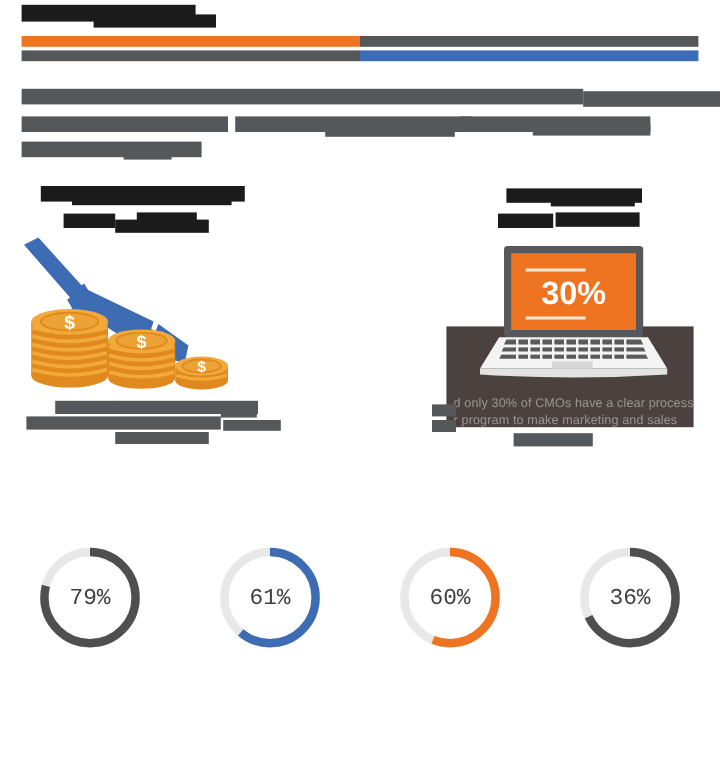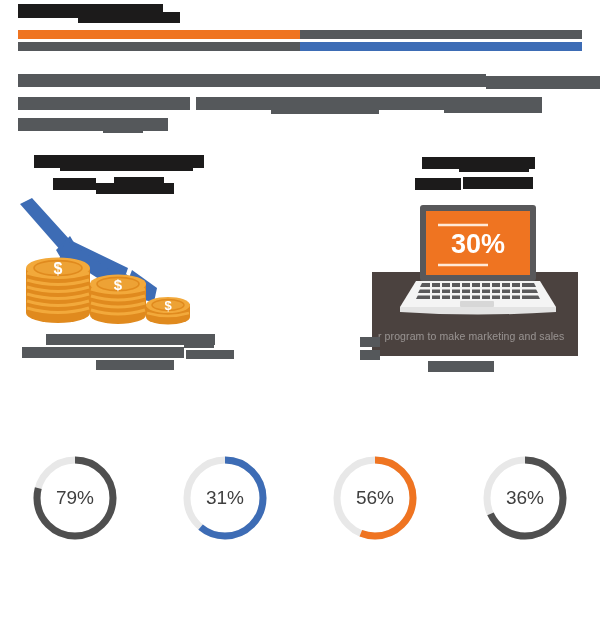--- a/index.html
+++ b/index.html
@@ -49,21 +49,21 @@
 
   
   .donut-col { position: absolute; top: 404px; width: 150px; }
   .donut-wrap { position: relative; width: 92px; height: 92px; margin: 0 auto; }
   .donut-label {
     position: absolute;
     left: 0; top: 0; width: 100%; height: 100%;
     display: flex; align-items: center; justify-content: center;
     font-size: 19px;
     color: #3f3f3f;
-    font-family: Liberation Sans, sans-serif;
+    font-family: Liberation Mono, monospace;
   }
 </style>
 </head>
 <body>
 
 <div>
   <div class="redact-dark" style="left:18px; top:4px; width:145px; height:14px;"></div>
   <div class="redact-dark" style="left:78px; top:12px; width:102px; height:11px;"></div>
 </div>
 
@@ -205,20 +205,21 @@
         <rect x="122" y="79" width="2" height="18"></rect>
         <rect x="18" y="84.5" width="124" height="2"></rect>
         <rect x="18" y="90.5" width="124" height="2"></rect>
       </g>
     </g>
 
     <rect x="62" y="98" width="34" height="6" rx="1" fill="#d7d7d7"></rect>
   </svg>
 
   <div id="laptop-caption">
+    <div>d only 30% of CMOs have a clear process</div>
     <div>r program to make marketing and sales</div>
   </div>
 
   <div>
     <div class="redact-gray" style="left:360px; top:337px; width:20px; height:10px;"></div>
     <div class="redact-gray" style="left:360px; top:350px; width:20px; height:10px;"></div>
     <div class="redact-gray" style="left:428px; top:361px; width:66px; height:11px;"></div>
   </div>
 </div>
 
@@ -254,42 +255,42 @@
   <div>
     
     
     
   </div>
   <div class="donut-wrap" style="margin-top:48px;">
     <svg width="92" height="92" viewBox="0 0 92 92">
       <circle cx="46" cy="46" r="38" fill="none" stroke="#e8e8e8" stroke-width="7"></circle>
       <circle cx="46" cy="46" r="38" fill="none" stroke="#3D6CB5" stroke-width="7" stroke-linecap="butt" stroke-dasharray="145.7 93.0" transform="rotate(-90 46 46)"></circle>
     </svg>
-    <div class="donut-label">31%</div>
+    <div class="donut-label">61%</div>
   </div>
   <div>
     
     
     
     
   </div>
 </div>
 
 <div class="donut-col" style="left:300px;">
   <div>
     
     
     
   </div>
   <div class="donut-wrap" style="margin-top:48px;">
     <svg width="92" height="92" viewBox="0 0 92 92">
       <circle cx="46" cy="46" r="38" fill="none" stroke="#e8e8e8" stroke-width="7"></circle>
       <circle cx="46" cy="46" r="38" fill="none" stroke="#EF7421" stroke-width="7" stroke-linecap="butt" stroke-dasharray="133.7 105.0" transform="rotate(-90 46 46)"></circle>
     </svg>
-    <div class="donut-label">56%</div>
+    <div class="donut-label">60%</div>
   </div>
   <div>
     
     
     
     
     
     
   </div>
 </div>

